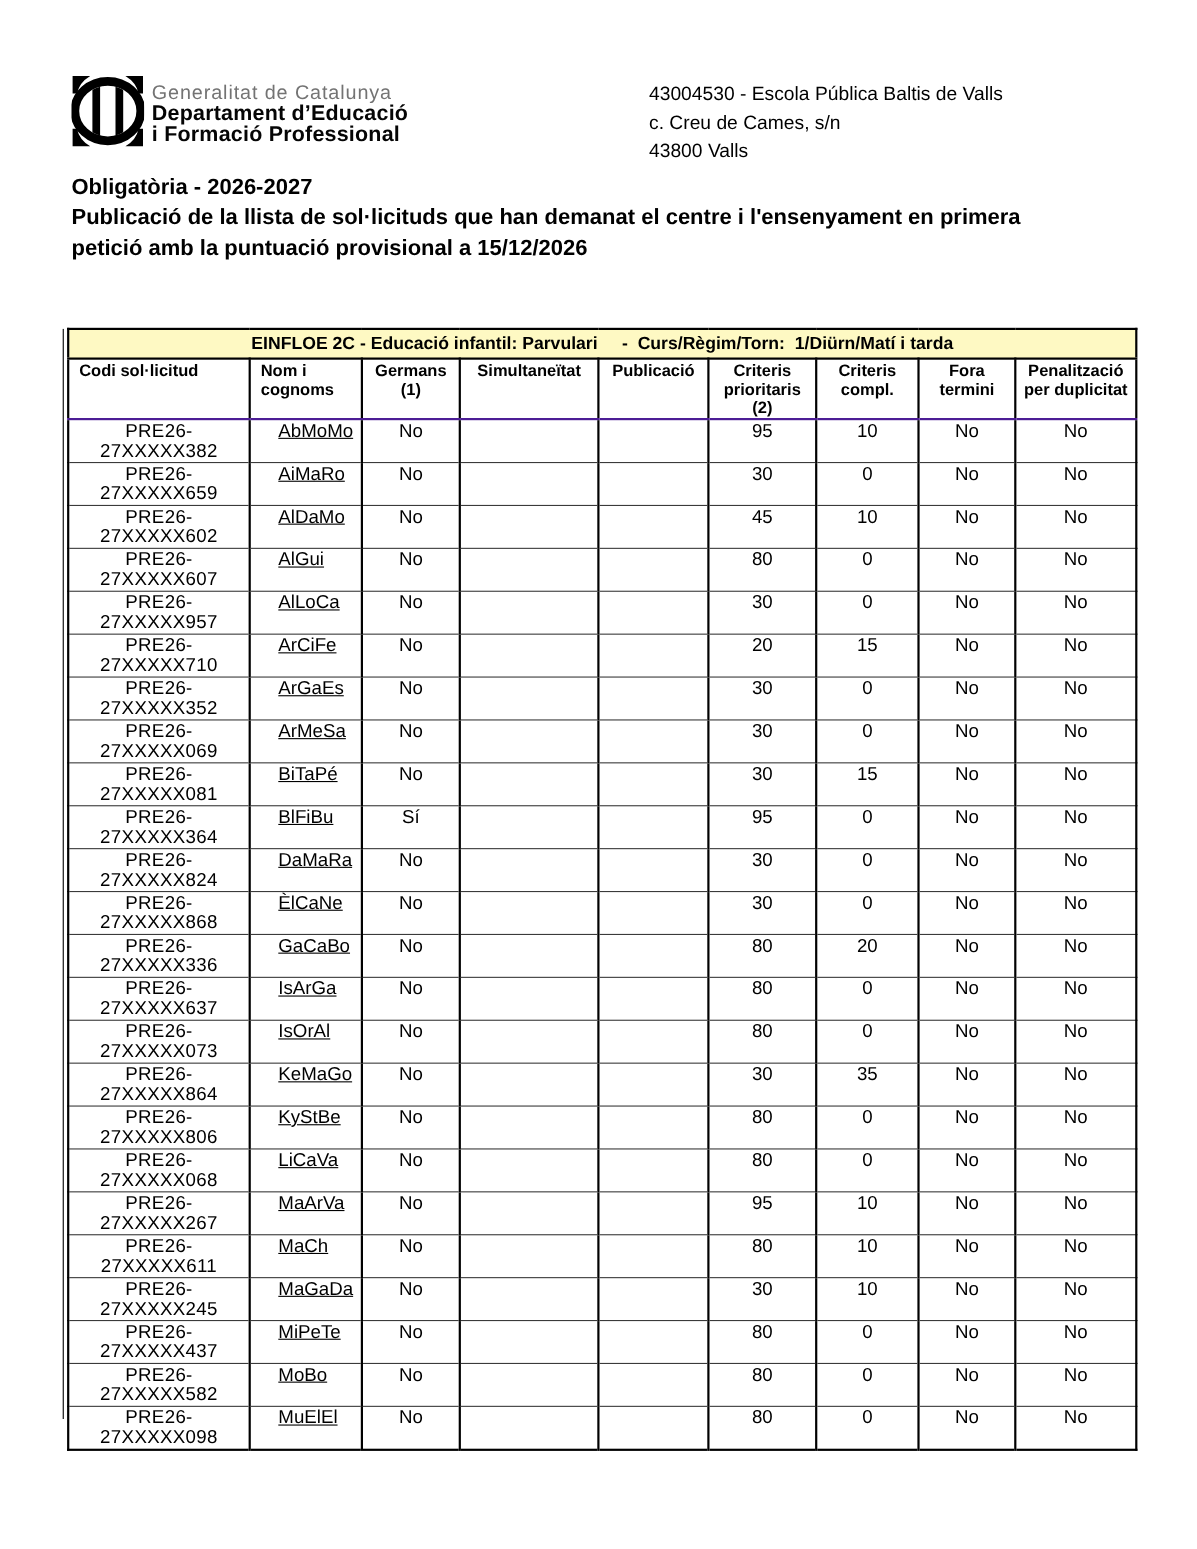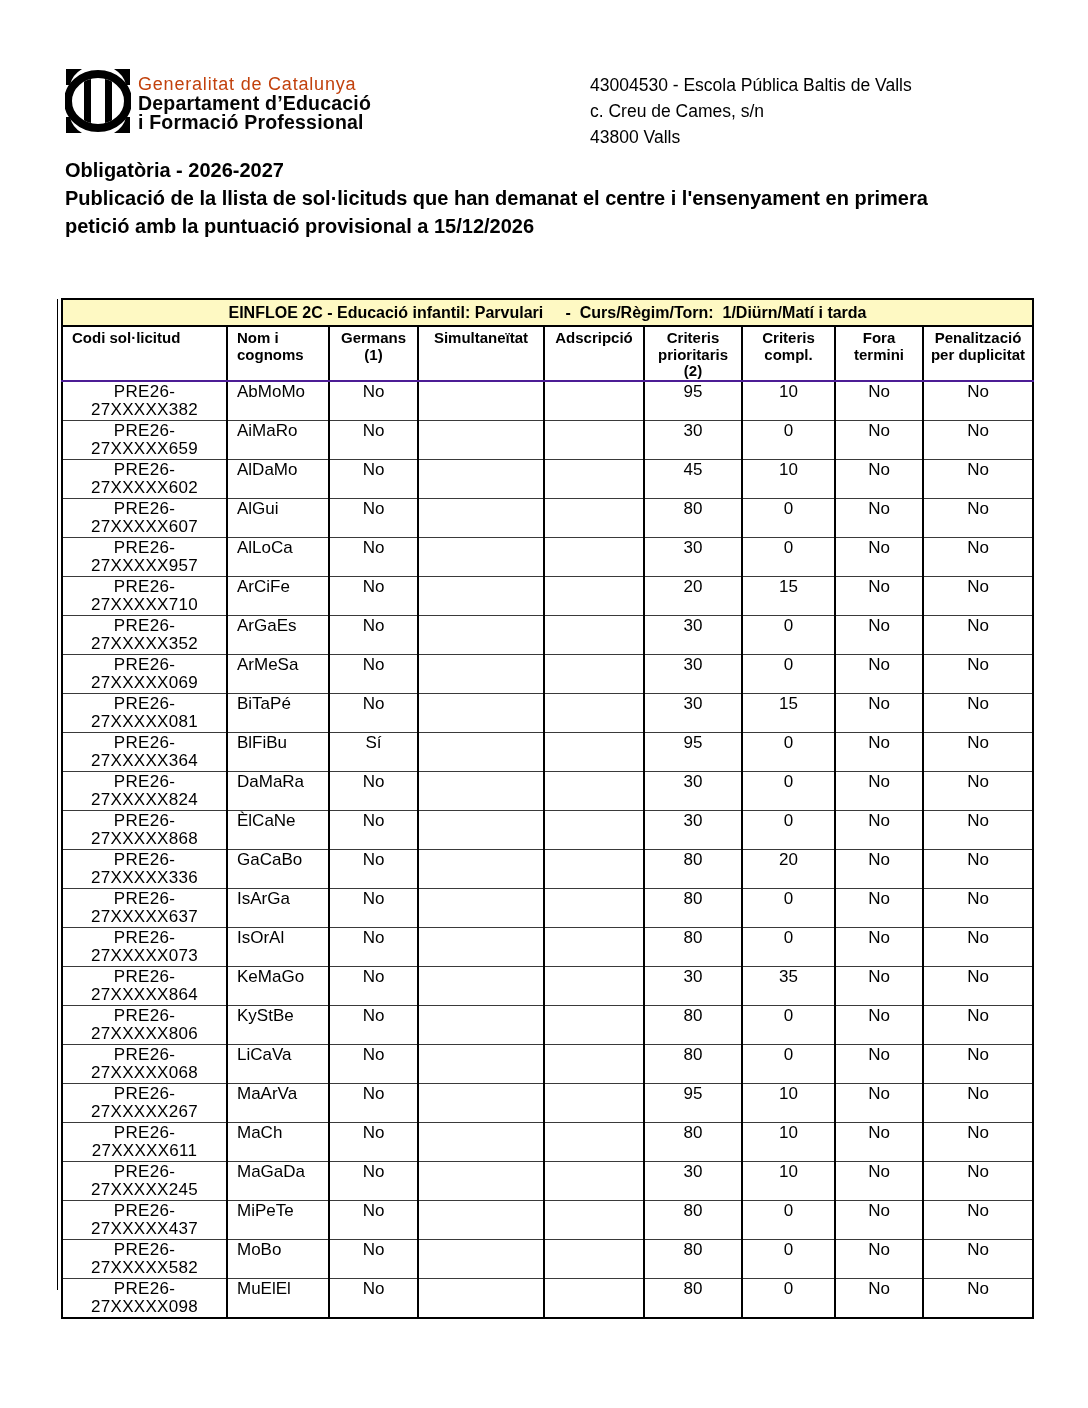--- a/index.html
+++ b/index.html
@@ -3,21 +3,21 @@
 <meta charset="utf-8">
 <style>
   * { margin:0; padding:0; box-sizing:content-box; }
   body { background:#ffffff; font-family:"Liberation Sans", "DejaVu Sans", sans-serif; color:#000; }
   .page { position:relative; width:1088px; height:1408px; background:#fff; overflow:hidden; }
 
   
   .logo-wrap { position:absolute; left:65px; top:68px; display:flex; align-items:flex-start; }
   .logo-mark { width:66px; height:66px; }
   .logo-text { margin-left:7px; padding-top:6px; }
-  .logo-line1 { font-size:18px; line-height:20px; letter-spacing:0.8px; color:#c2410c; }
+  .logo-line1 { font-size:18px; line-height:20px; letter-spacing:0.8px; color:#737373; }
   .logo-line2, .logo-line3 { font-size:19.5px; line-height:19px; font-weight:bold; letter-spacing:0.2px; color:#050505; }
 
   
   .center-info { position:absolute; left:590px; top:60px; font-size:17.5px; line-height:26px;margin-top:12px; }
 
   
   .heading { position:absolute; left:65px; top:156px; font-weight:bold; font-size:20px; line-height:28px; }
 
   
   .left-rule { position:absolute; left:57px; top:299px; width:1px; height:991px; background:#000; }
@@ -27,21 +27,21 @@
     border-collapse:collapse; table-layout:fixed; border:2px solid #000; }
   .t-title-cell { background:#e4e4e4; border-bottom:2px solid #000; font-weight:bold;
     font-size:16px; height:25px; text-align:center; vertical-align:middle; white-space:pre; }
   th { border-bottom:2px solid #4c1d95; font-size:15px; line-height:16.5px; font-weight:bold;
     vertical-align:top; padding-top:3px; height:50px; white-space:pre-line; text-align:center; }
   th.h-0, th.h-1 { text-align:left; padding-left:9px; }
   th:not(:first-child), tbody td:not(:first-child) { border-left:2px solid #000; }
   tbody td { border-top:1px solid #3a3a3a; font-size:17px; line-height:18px; vertical-align:top;
     padding-top:1px; height:37px; text-align:center; }
   td.c-codi { white-space:pre-line; letter-spacing:0.3px; }
-  td.c-nom { text-align:left; padding-left:9px; }
+  td.c-nom { text-align:left; padding-left:25px;text-decoration:underline; }
 </style>
 </head>
 <body>
 
 <div class="page">
 
   <div class="logo-wrap">
     <svg class="logo-mark" viewBox="0 0 66 66" xmlns="http://www.w3.org/2000/svg">
 
       <path d="M1,1 L17,1 Q7,7 5,17 L1,17 Z" fill="#000"></path>
@@ -96,21 +96,21 @@
       <tr>
         <td class="t-title-cell" colspan="9" style="background: #fef9c3;">EINFLOE 2C - Educació infantil: Parvulari     -  Curs/Règim/Torn:  1/Diürn/Matí i tarda</td>
       </tr>
       <tr>
         <th class="h-0">Codi sol·licitud</th>
         <th class="h-1">Nom i
 cognoms</th>
         <th class="h-2">Germans
 (1)</th>
         <th class="h-3">Simultaneïtat</th>
-        <th class="h-4">Adscripció</th>
+        <th class="h-4">Publicació</th>
         <th class="h-5">Criteris
 prioritaris
 (2)</th>
         <th class="h-6">Criteris
 compl.</th>
         <th class="h-7">Fora
 termini</th>
         <th class="h-8">Penalització
 per duplicitat</th>
       </tr>

